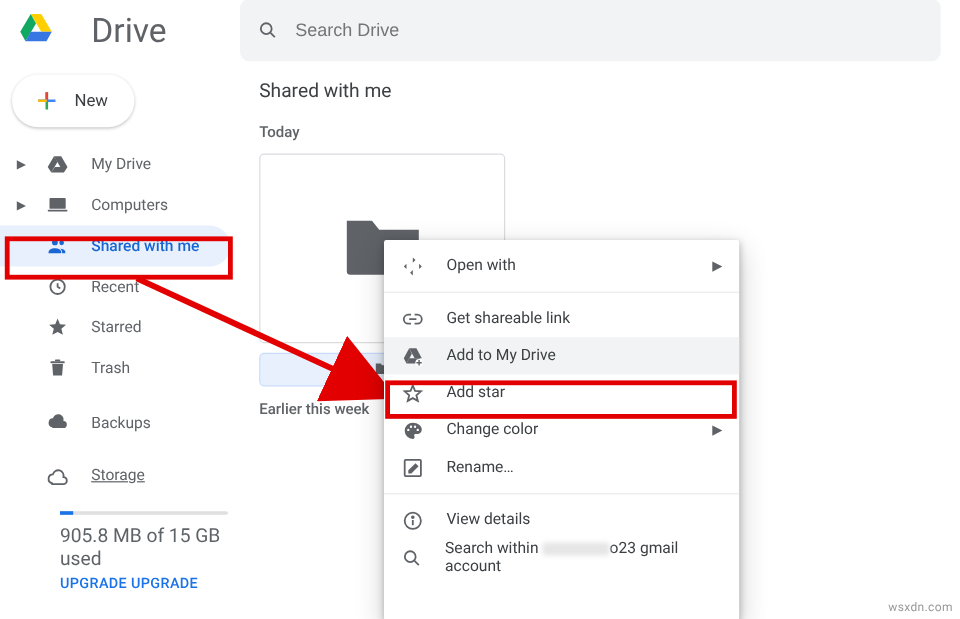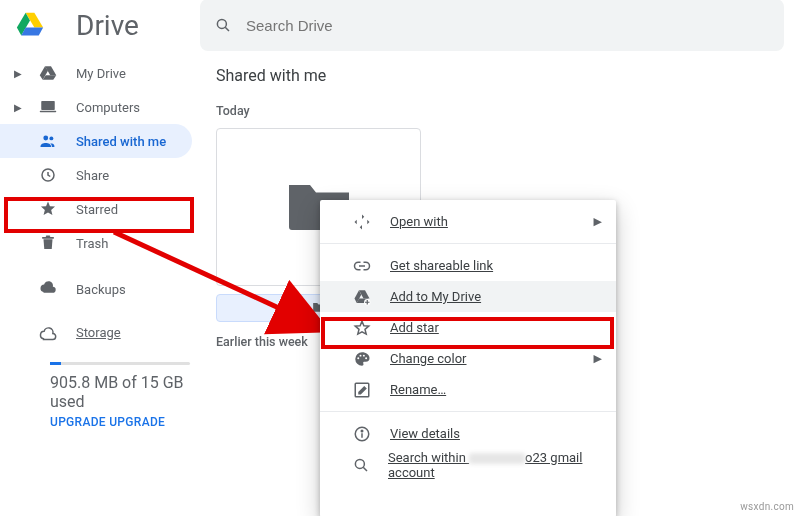--- a/index.html
+++ b/index.html
@@ -82,22 +82,22 @@
     display:flex; align-items:center; padding:0 10px; gap:8px; color:#1967d2; font-size:12px;
   }
   .doc-row { display:flex; align-items:center; gap:10px; padding: 14px 0 0 6px; font-size:13px;}
 
   .context-menu {
     position: absolute; left: 320px; top: 200px; width: 296px;
     background:#fff; border-radius:2px; padding: 6px 0;
     box-shadow: 0 2px 6px rgba(0,0,0,0.25), 0 8px 24px rgba(0,0,0,0.2);
     z-index: 10;
   }
-  .menu-item { display:flex; align-items:center; height:31px; padding:0 32px; gap:18px;
-    font-size:13px; color:#3c4043; cursor:pointer; position:relative;text-decoration:underline;}
+  .menu-item { display:flex; align-items:center; height:31px; padding:0 14px; gap:18px;
+    font-size:13px; color:#3c4043; cursor:pointer; position:relative;}
   .menu-item .micon { width:20px; display:flex; align-items:center; justify-content:center; color:#5f6368;}
   .menu-item .chev { position:absolute; right:14px; color:#5f6368; font-size:11px;}
   .menu-item.hovered { background:#f1f3f4; }
   .menu-sep { height:1px; background:#e8eaed; margin:6px 0;}
   .highlight-add {
     position:absolute; left:321px; top:317px; width:293px; height:32px;
     border:4px solid #e20000; z-index:12; pointer-events:none;
   }
   .blur { display:inline-block; width:56px; height:11px; background:#e6e6e6; filter:blur(2px); vertical-align:middle; border-radius:2px;}
   .watermark { position:absolute; right:6px; bottom:4px; font-size:10px; color:#999; letter-spacing:.3px;}
@@ -127,20 +127,31 @@
           <line x1="20" y1="20" x2="15" y2="15"></line>
         </svg>
     </span>
     <input placeholder="Search Drive" style="">
   </div>
 </div>
 
 <div class="layout">
 
   <div class="sidebar">
+    <div class="new-btn">
+      <span class="plus">
+        <svg viewBox="0 0 36 36">
+            <path d="M18 8v20" stroke="#34a853" stroke-width="3"></path>
+            <path d="M18 8v10" stroke="#ea4335" stroke-width="3"></path>
+            <path d="M8 18h20" stroke="#4285f4" stroke-width="3"></path>
+            <path d="M8 18h10" stroke="#fbbc04" stroke-width="3"></path>
+          </svg>
+      </span>
+      <span>New</span>
+    </div>
 
     <div class="nav-item has-caret">
       <span class="caret">▶</span>
       <span class="micon">
           <svg viewBox="0 0 24 24">
             <polygon points="8,3 16,3 23,15 15,15" fill="#5f6368"></polygon>
             <polygon points="8,3 1,15 5,21 12,9" fill="#5f6368"></polygon>
             <polygon points="5,21 19,21 23,15 9,15" fill="#5f6368"></polygon>
           </svg>
         </span>
@@ -169,21 +180,21 @@
       <span>Shared with me</span>
     </div>
     <div class="nav-item">
       <span class="caret"></span>
       <span class="micon">
           <svg viewBox="0 0 24 24" fill="none" stroke="#5f6368" stroke-width="2">
             <circle cx="12" cy="12" r="8"></circle>
             <path d="M12 8v4l3 2"></path>
           </svg>
         </span>
-      <span>Share</span>
+      <span>Recent</span>
     </div>
     <div class="nav-item">
       <span class="caret"></span>
       <span class="micon">
           <svg viewBox="0 0 24 24" fill="#5f6368">
             <path d="M12 2l2.6 6.3 6.8.5-5.2 4.5 1.7 6.6L12 16.8 6.1 19.9l1.7-6.6L2.6 8.8l6.8-.5z"></path>
           </svg>
         </span>
       <span>Starred</span>
     </div>

